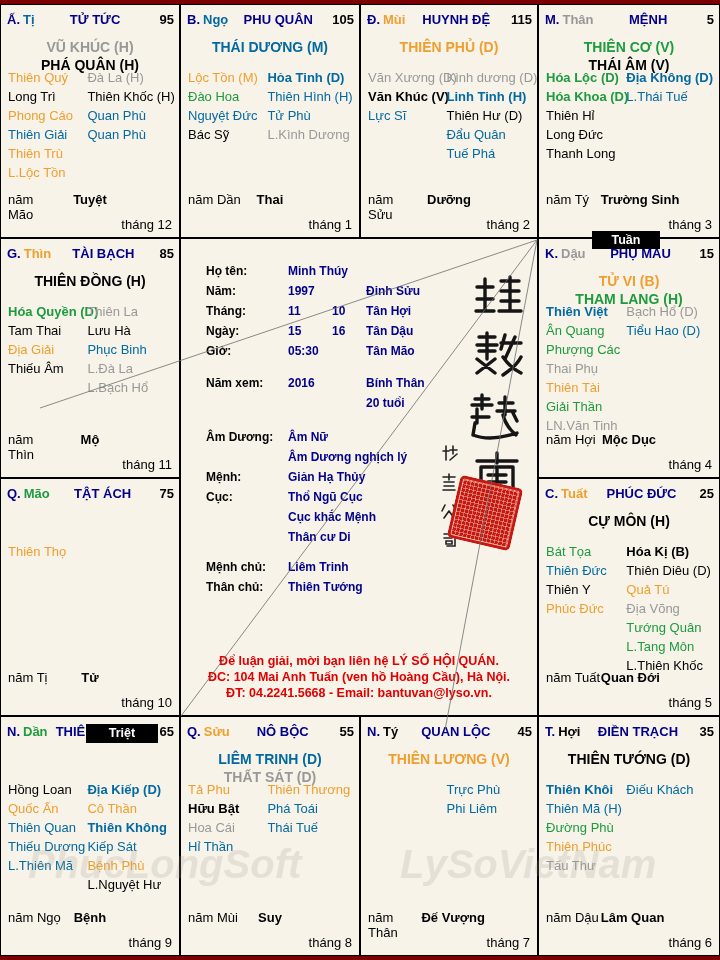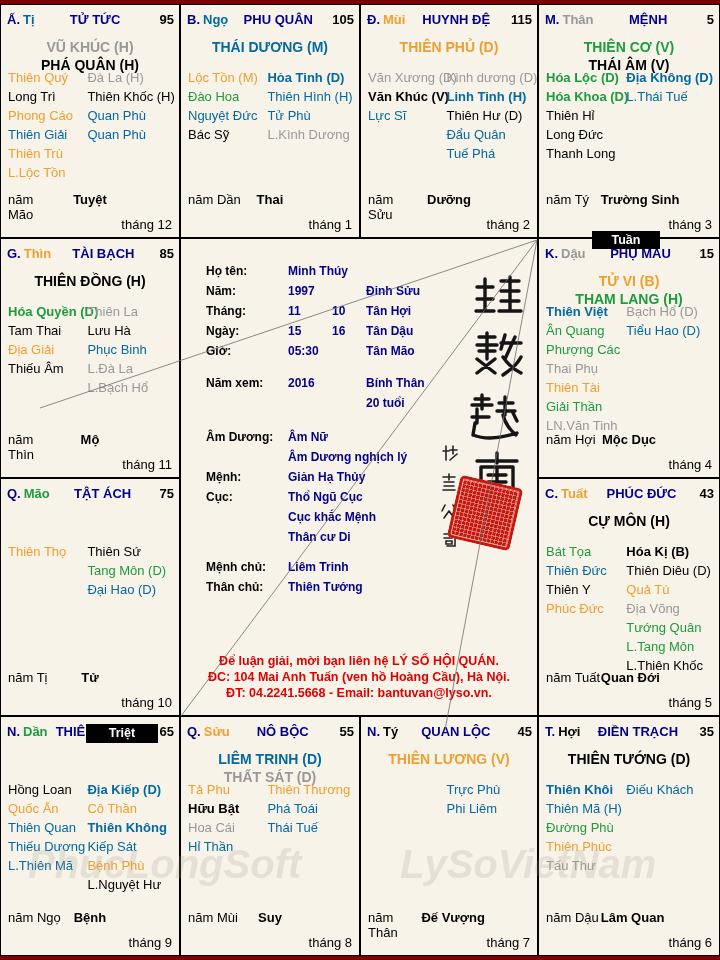--- a/index.html
+++ b/index.html
@@ -256,40 +256,35 @@
       <span class="branch b c-green">Mão</span>
       <span class="pname">TẬT ÁCH</span>
       <span class="extra b"></span>
       <span class="pnum">75</span>
     </div>
     <div class="cell-main"></div>
     <div class="cell-stars">
       <div class="col-l">
             <div class="star c-orange">Thiên Thọ</div>
           </div>
-      <div class="col-r">
-            <div class="star c-black">Thiên Sứ</div>
-            <div class="star c-green">Tang Môn (D)</div>
-            <div class="star c-red">Đại Hao (D)</div>
-          </div>
     </div>
     <div class="cell-footer">
       <span class="f-year">năm Tị</span>
       <span class="f-stage">Tử</span>
       <span class="f-month">tháng 10</span>
     </div>
   </div>
 
   <div class="cell" style="left: 538px; top: 478px; width: 182px; height: 238px;">
     <div class="cell-header">
       <span class="stem">C.</span>
       <span class="branch b c-orange">Tuất</span>
       <span class="pname">PHÚC ĐỨC</span>
       <span class="extra b"></span>
-      <span class="pnum">43</span>
+      <span class="pnum">25</span>
     </div>
     <div class="cell-main">
           <div class="mainstar c-black">CỰ MÔN (H)</div>
         </div>
     <div class="cell-stars">
       <div class="col-l">
             <div class="star c-green">Bát Tọa</div>
             <div class="star c-red">Thiên Đức</div>
             <div class="star c-black">Thiên Y</div>
             <div class="star c-orange">Phúc Đức</div>

